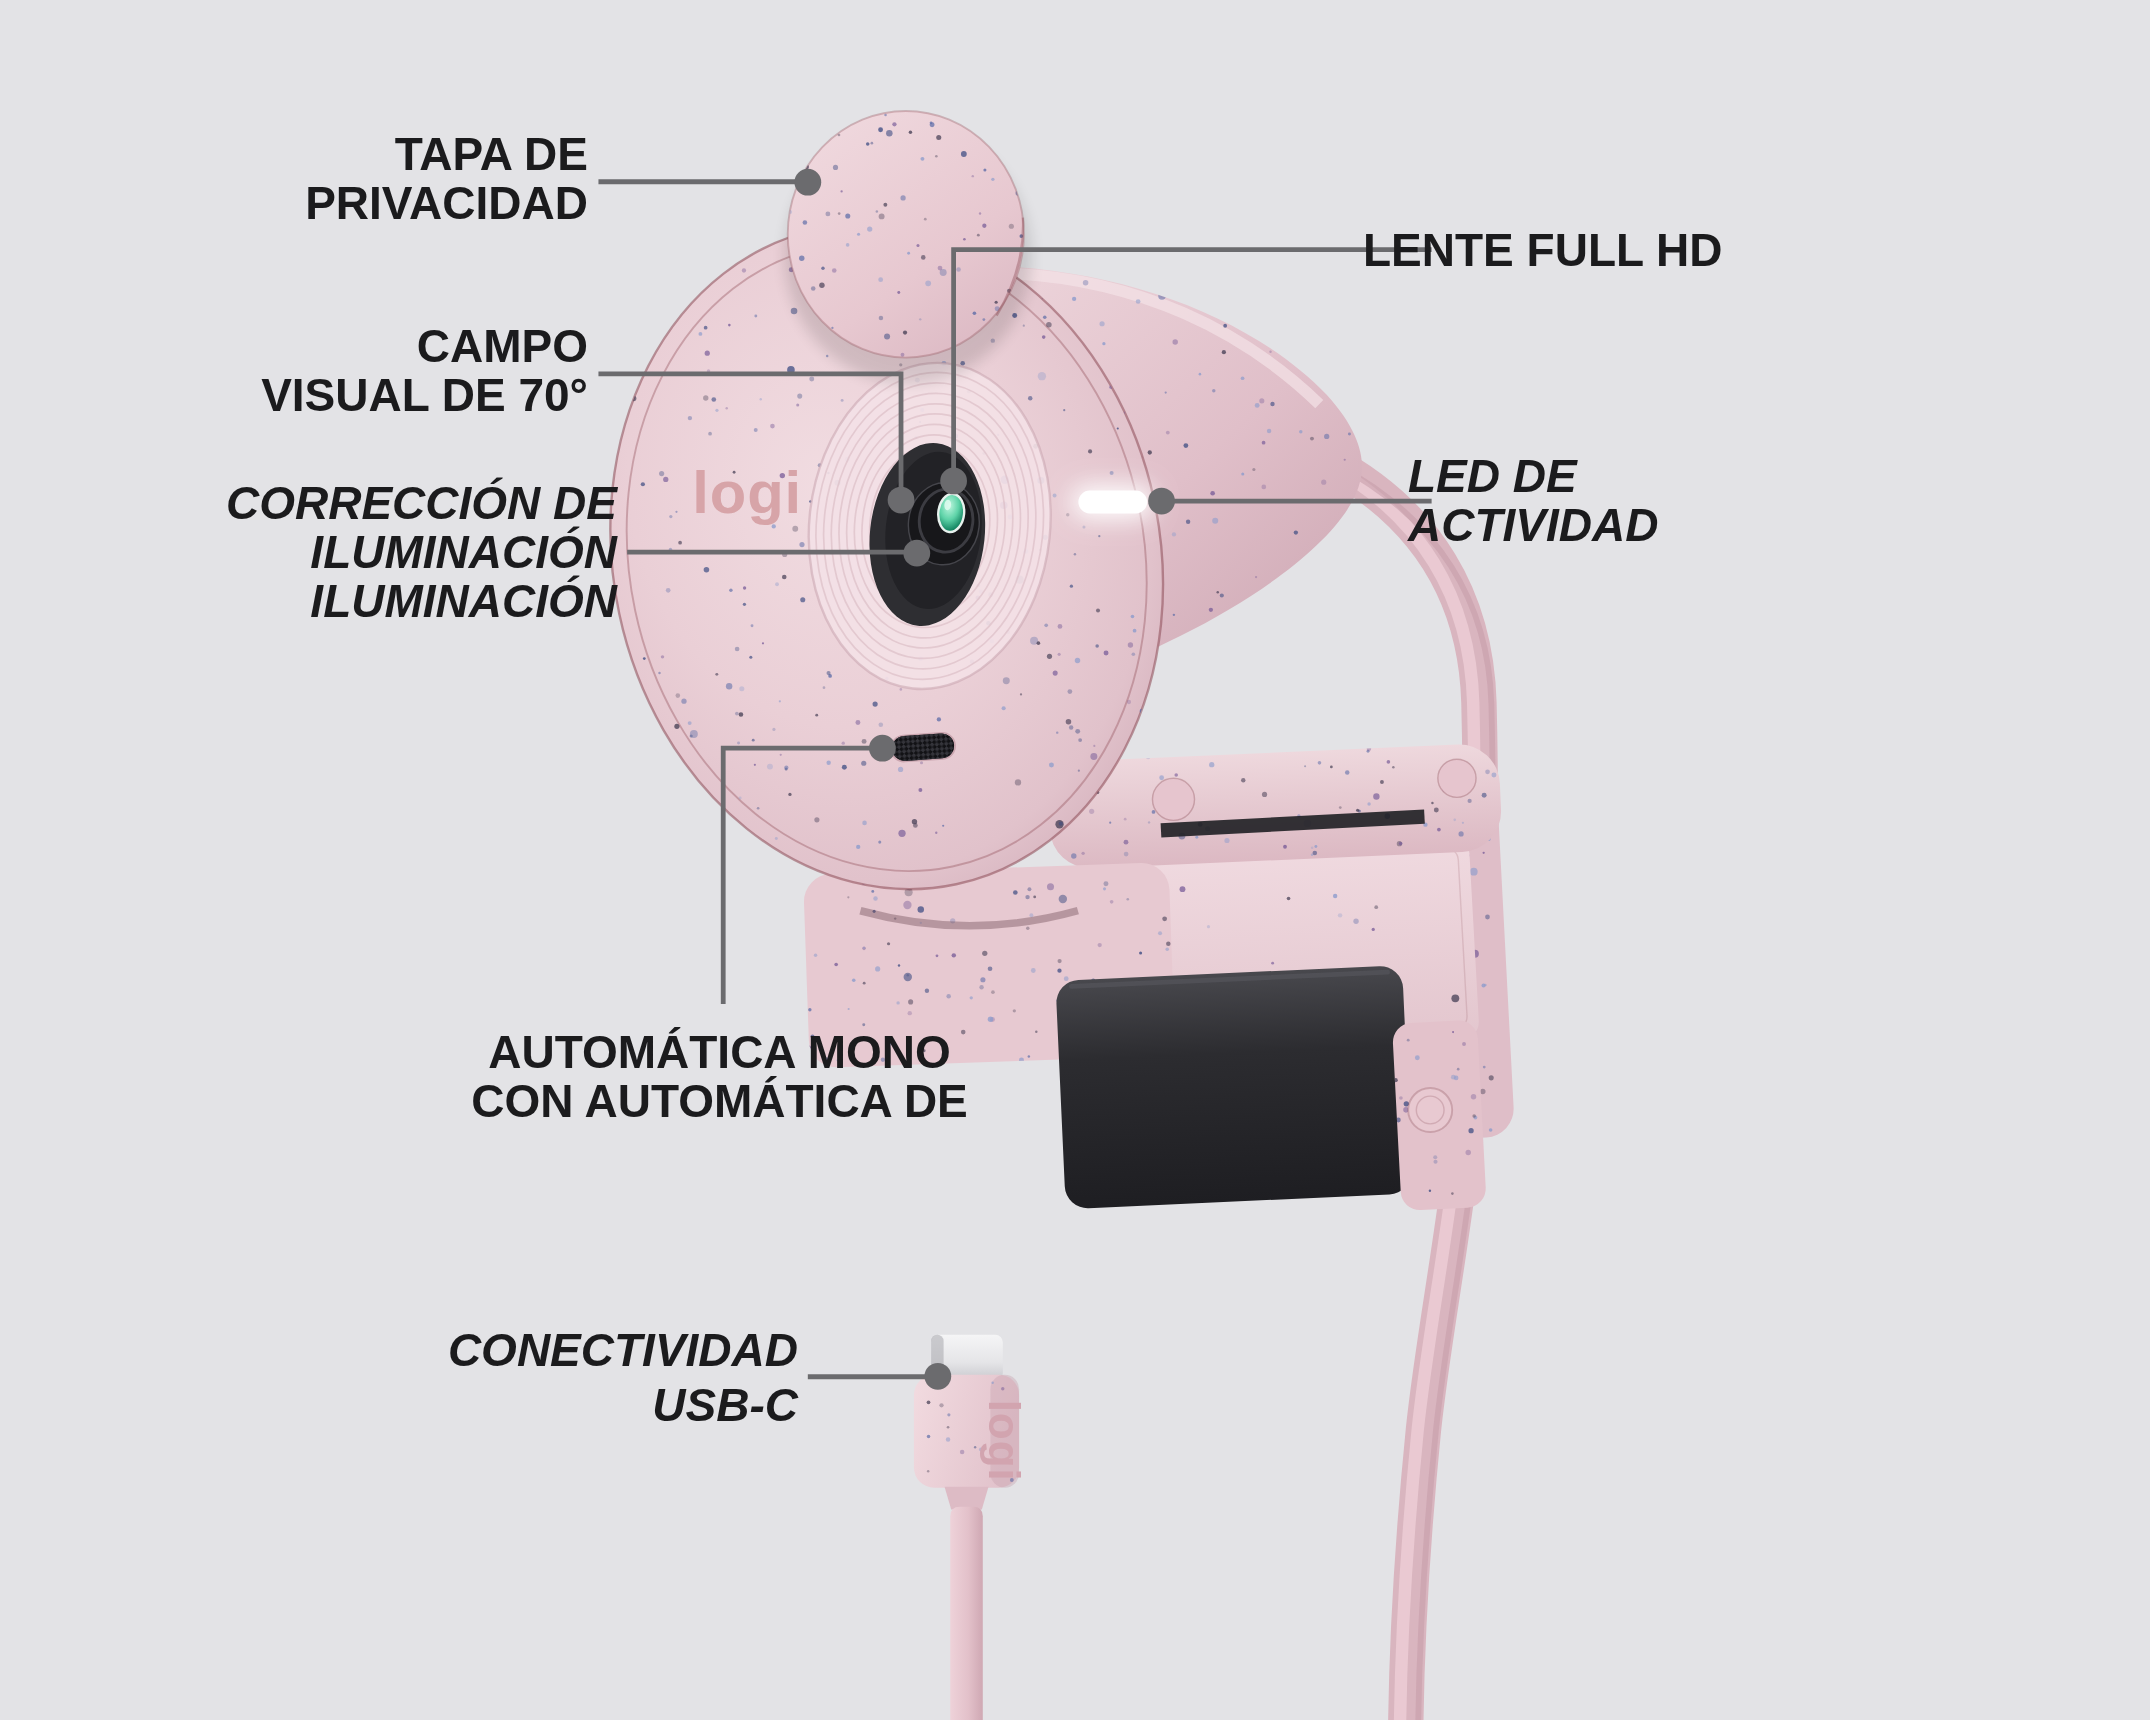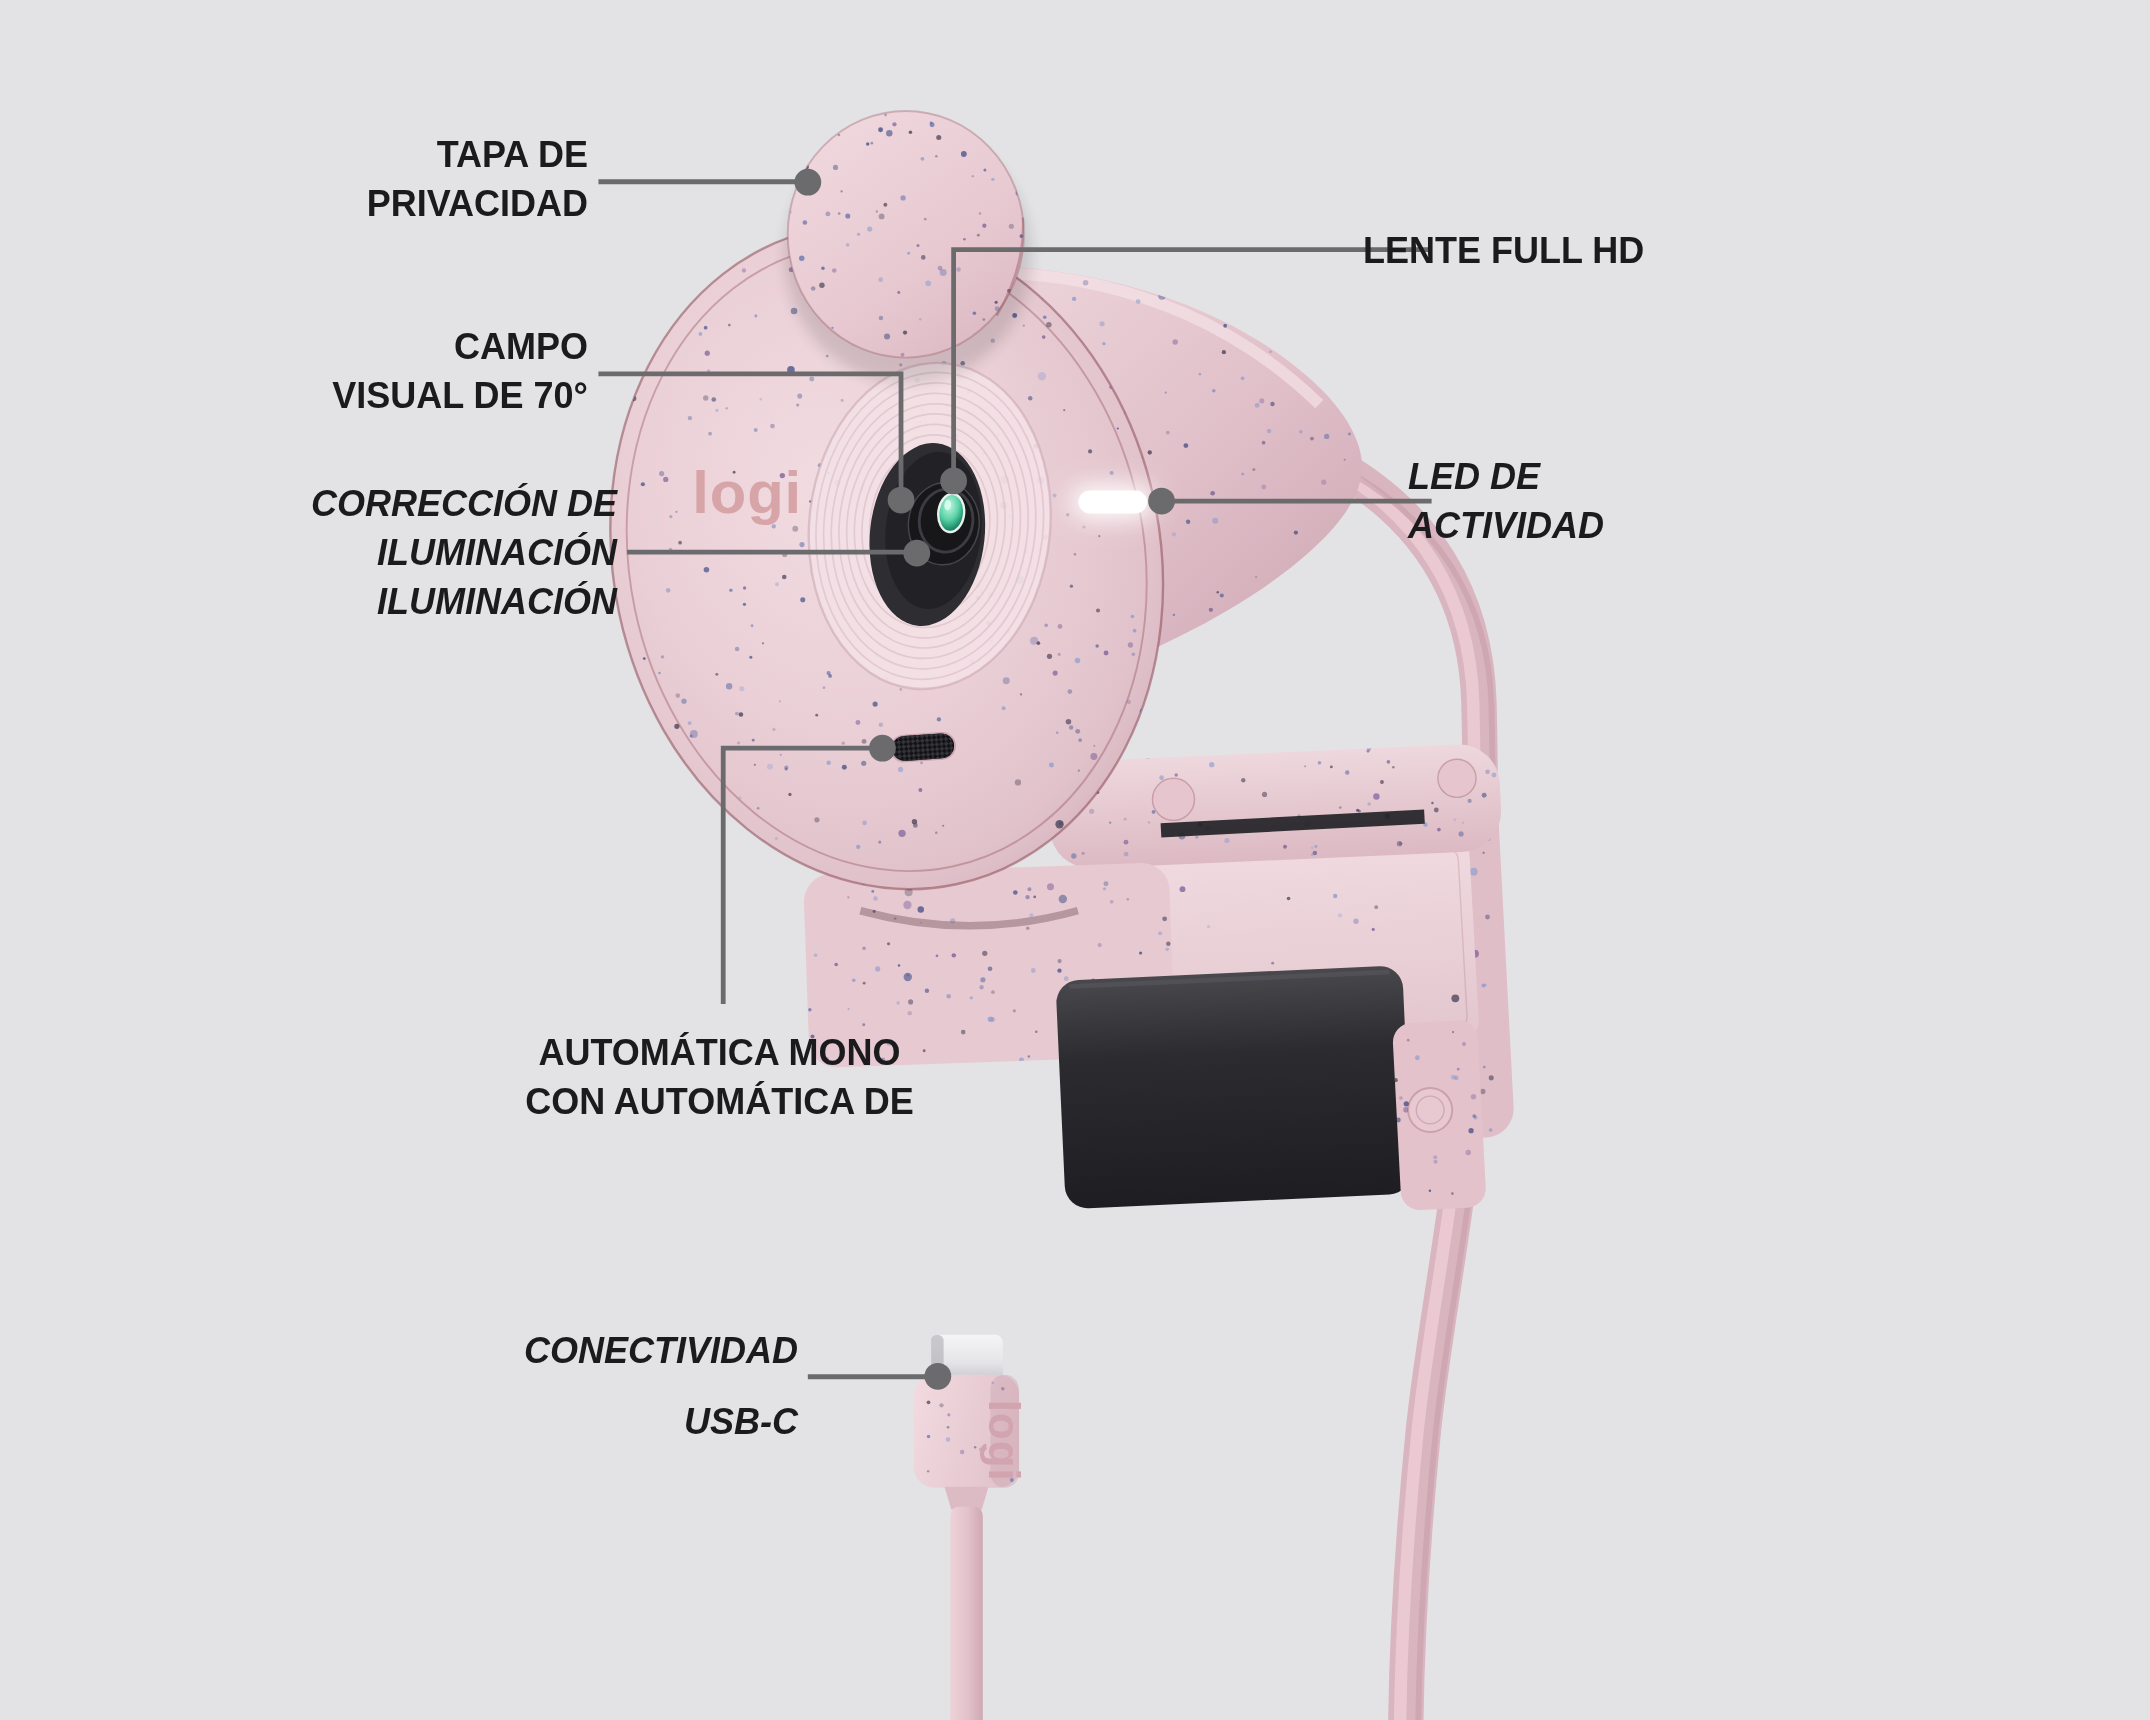--- a/index.html
+++ b/index.html
@@ -4,33 +4,33 @@
 <style>
   html,body{margin:0;padding:0;}
   body{
     width:2151px;height:1721px;background:#E3E3E6;
     font-family:"Liberation Sans", sans-serif;
     position:relative;overflow:hidden;
   }
   .stage{position:absolute;left:0;top:0;width:2151px;height:1721px;}
   svg.scene{position:absolute;left:0;top:0;}
   .lbl{
-    position:absolute;font-weight:bold;font-size:36px;line-height:49px;
+    position:absolute;font-weight:bold;font-size:46px;line-height:49px;
     color:#1B1B1D;white-space:nowrap;letter-spacing:0px;
   }
   .lbl.r{text-align:right;}
   .lbl.c{text-align:center;}
   #lbl-tapa {top:130px;right:1563px;}
   #lbl-campo{top:322px;right:1563px;}
   #lbl-corr {top:479px;right:1534px;font-style:italic;}
   #lbl-lente{top:226px;left:1363px;}
   #lbl-led  {top:452px;left:1408px;font-style:italic;}
   #lbl-mic  {top:1028px;left:385px;width:669px;}
   #lbl-usb  {top:1326px;right:1353px;font-style:italic;}
-  #lbl-usb .gap{margin-top:22px;}
+  #lbl-usb .gap{margin-top:6px;}
 </style>
 </head>
 <body>
 
 <div class="stage">
 
 <svg class="scene" width="2151" height="1721" viewBox="0 0 4500 3600" xmlns="http://www.w3.org/2000/svg">
   <defs>
     <radialGradient id="gDisc" cx="42%" cy="38%" r="72%">
       <stop offset="0" stop-color="#F1DCE1"></stop>

